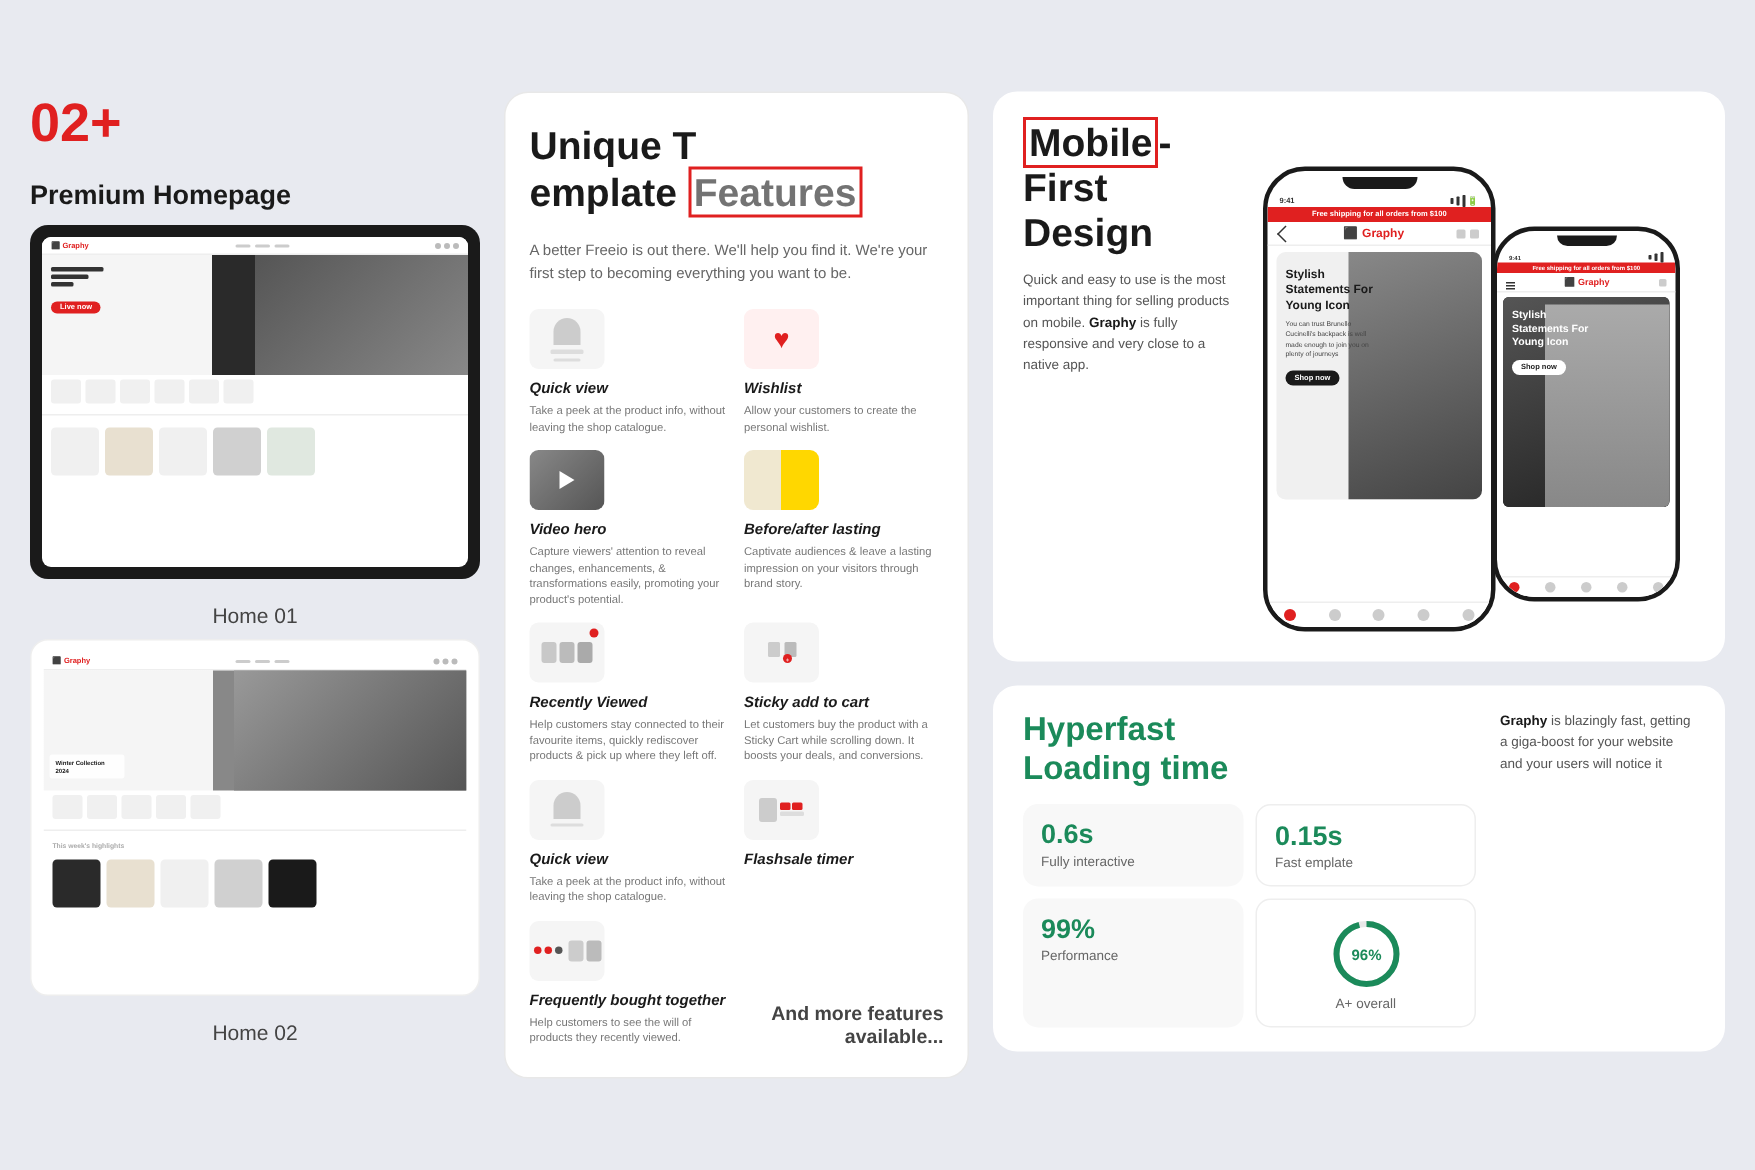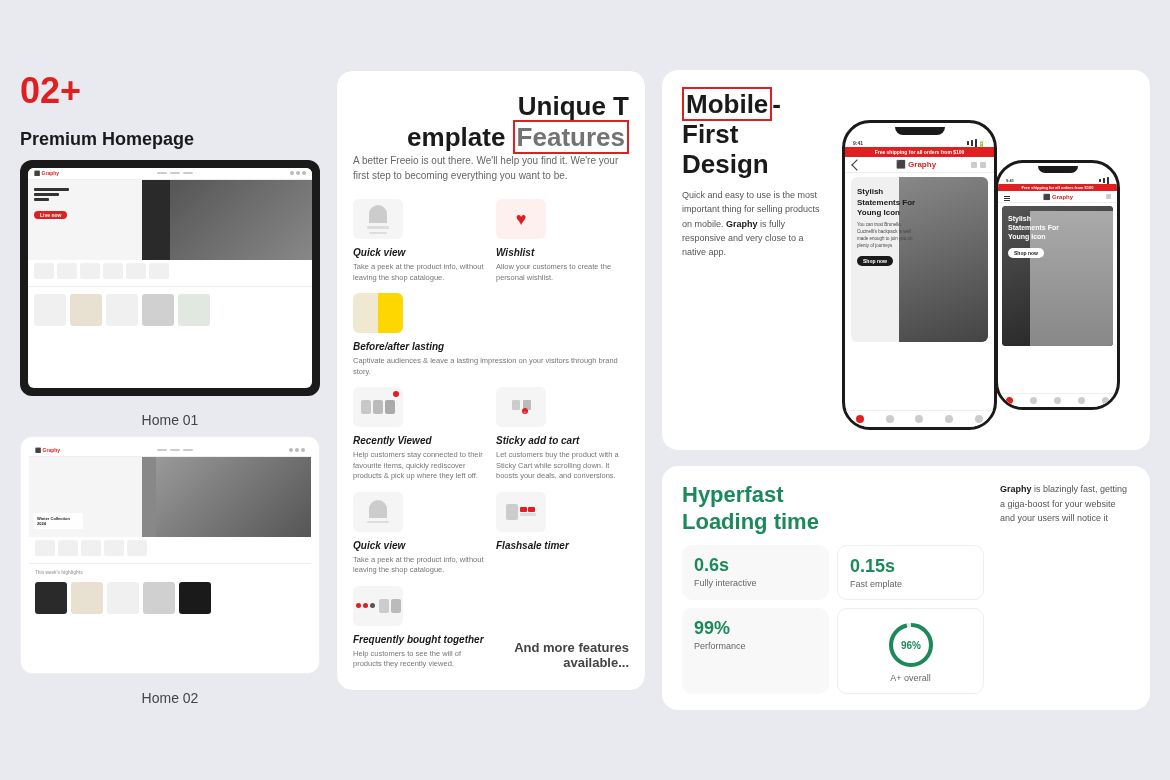--- a/index.html
+++ b/index.html
@@ -59,22 +59,21 @@
       background: #fff;
       border-radius: 16px;
       padding: 20px 16px;
       border: 1px solid #e8e8e8;
     }
     .features-title {
       font-size: 26px;
       font-weight: 700;
       color: #1a1a1a;
       line-height: 1.2;
-      margin-bottom: 0;
-      text-align: right;
+      margin-bottom: 16px;
     }
     .features-title .highlight {
       color: #737373;
       border: 2px solid #e02020;
       display: inline;
       padding: 0 2px;
     }
     .features-subtitle {
       font-size: 10px;
       color: #666;
@@ -567,20 +566,29 @@
             <span style="font-size:18px; color:#e02020;">♥</span>
           </div>
           <div class="feature-name">Wishlist</div>
           <div class="feature-desc">Allow your customers to create the personal wishlist.</div>
         </div>
       </div>
 
       <div class="feature-row">
         <div class="feature-item">
           <div class="feature-icon-box" style="padding:0; overflow:hidden;">
+            <div class="icon-video">
+              <div class="icon-play"></div>
+            </div>
+          </div>
+          <div class="feature-name">Video hero</div>
+          <div class="feature-desc">Capture viewers' attention to reveal changes, enhancements, &amp; transformations easily, promoting your product's potential.</div>
+        </div>
+        <div class="feature-item">
+          <div class="feature-icon-box" style="padding:0; overflow:hidden;">
             <div class="icon-before-after"></div>
           </div>
           <div class="feature-name">Before/after lasting</div>
           <div class="feature-desc">Captivate audiences &amp; leave a lasting impression on your visitors through brand story.</div>
         </div>
       </div>
 
       <div class="feature-row">
         <div class="feature-item">
           <div class="feature-icon-box recently-viewed-icon">

